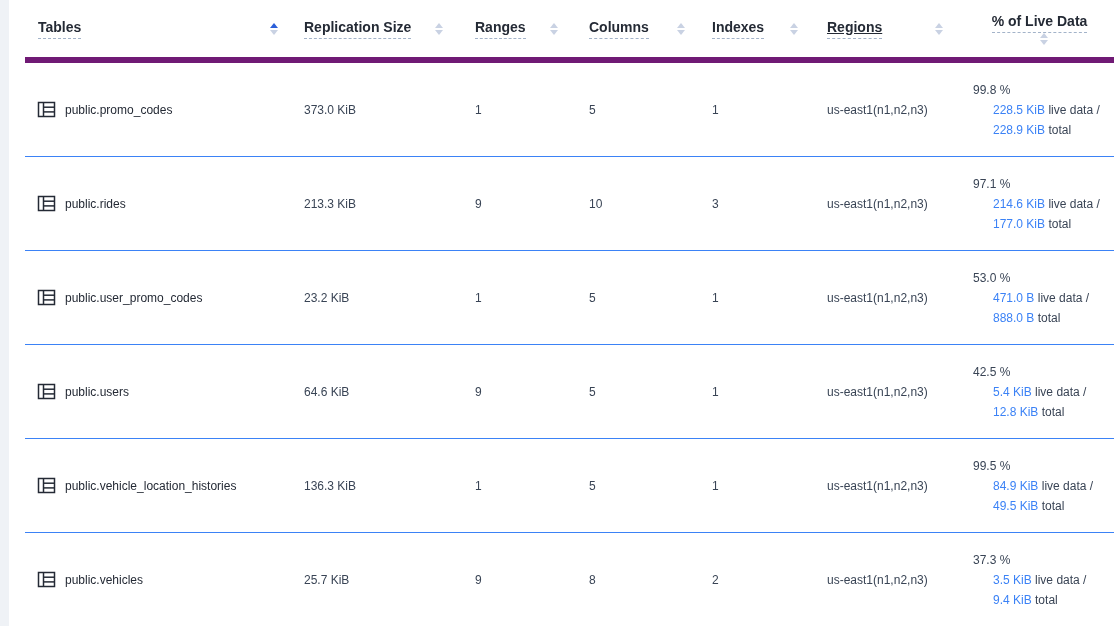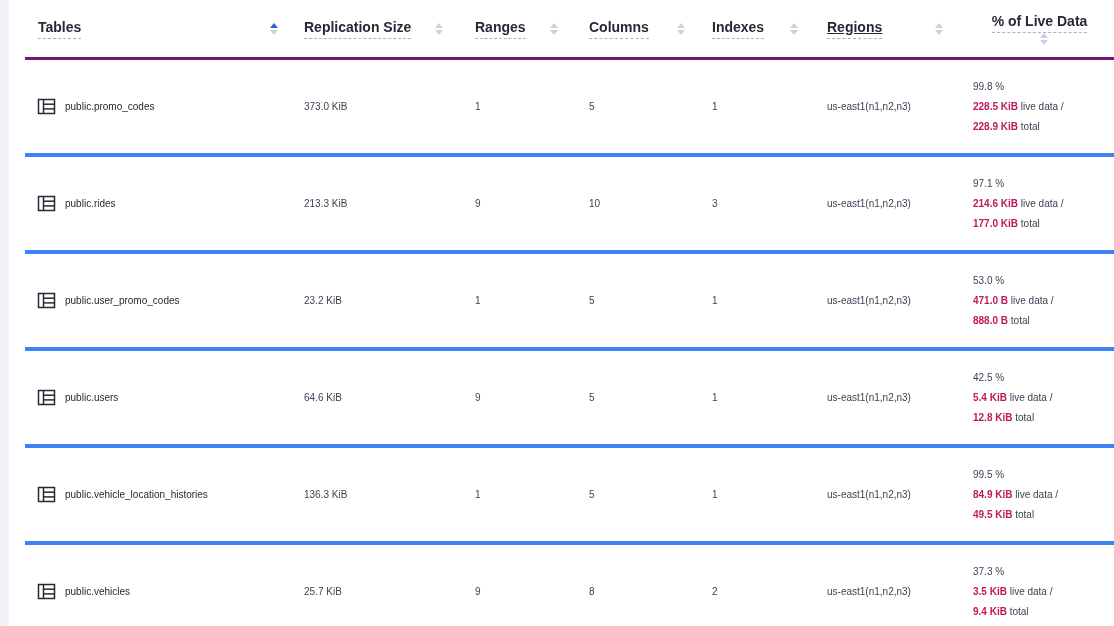--- a/index.html
+++ b/index.html
@@ -37,21 +37,21 @@
   col.c1 { width: 265px; }
   col.c2 { width: 165px; }
   col.c3 { width: 115px; }
   col.c4 { width: 120px; }
   col.c5 { width: 120px; }
   col.c6 { width: 145px; }
   col.c7 { width: 159px; }
 
   thead th {
     height: 57px;
-    border-bottom: 3px solid #701a75;
+    border-bottom: 6px solid #701a75;
     vertical-align: middle;
     text-align: right;
     padding: 0;
     font-weight: 600;
     font-size: 14px;
     color: #242a35;
     cursor: pointer;
   }
   .th-inner {
     display: flex;
@@ -90,23 +90,23 @@
   .caret-down {
     width: 0; height: 0;
     border-left: 4px solid transparent;
     border-right: 4px solid transparent;
     border-top: 5px solid #c9d2e3;
   }
   .caret-up.active { border-bottom-color: #2b5fd9; }
 
   tbody td {
     height: 93px;
-    border-bottom: 4px solid #3b82f6;
+    border-bottom: 1px solid #3b82f6;
     vertical-align: middle;
-    font-size: 10px;
+    font-size: 12px;
     color: #394455;
     padding: 0;
     overflow: hidden;
   }
   td.c1 { padding-left: 12px; }
   td.c2 { padding-left: 14px; }
   td.c3 { padding-left: 20px; }
   td.c4 { padding-left: 19px; }
   td.c5 { padding-left: 22px; }
   td.c6 { padding-left: 17px; white-space: nowrap; }
@@ -122,21 +122,21 @@
     width: 19px; height: 19px;
     flex: 0 0 auto;
   }
   .tname {
     font-weight: 400;
     color: #242a35;
     white-space: nowrap;
     cursor: pointer;
   }
   .live-line { line-height: 20px; }
-  .live-line strong { font-weight: 700; color: #be185d; }
+  .live-line strong { font-weight: 400; color: #3b82f6; margin-left: 20px; }
 </style>
 </head>
 <body>
 
 <div class="page">
   <div class="left-gutter"></div>
 
   <div class="table-wrap">
     <table class="db-tables">
       <colgroup>

